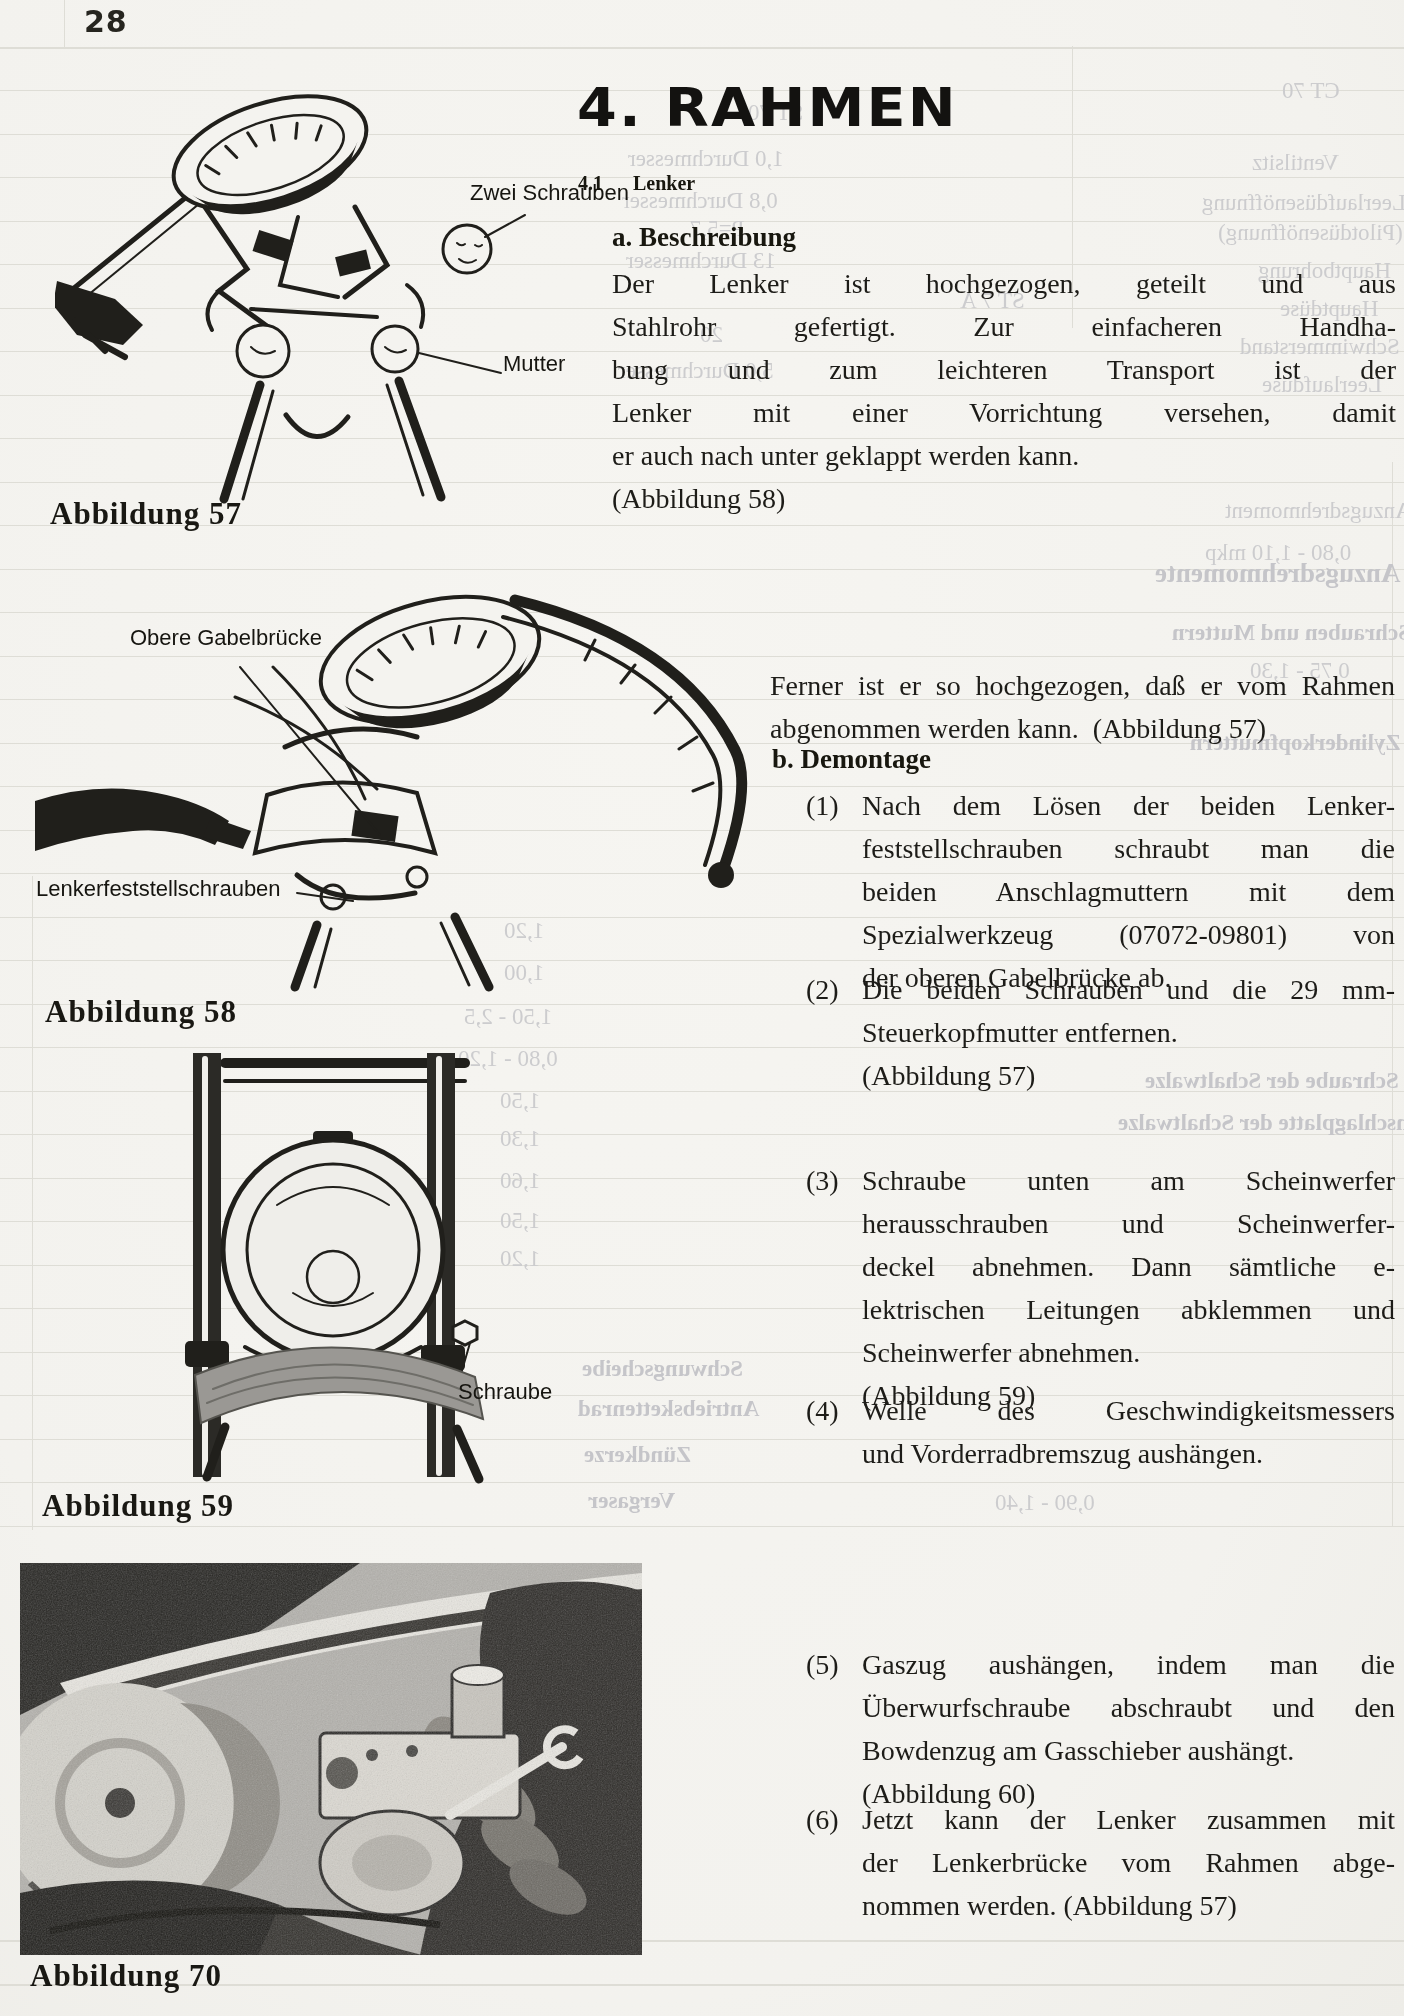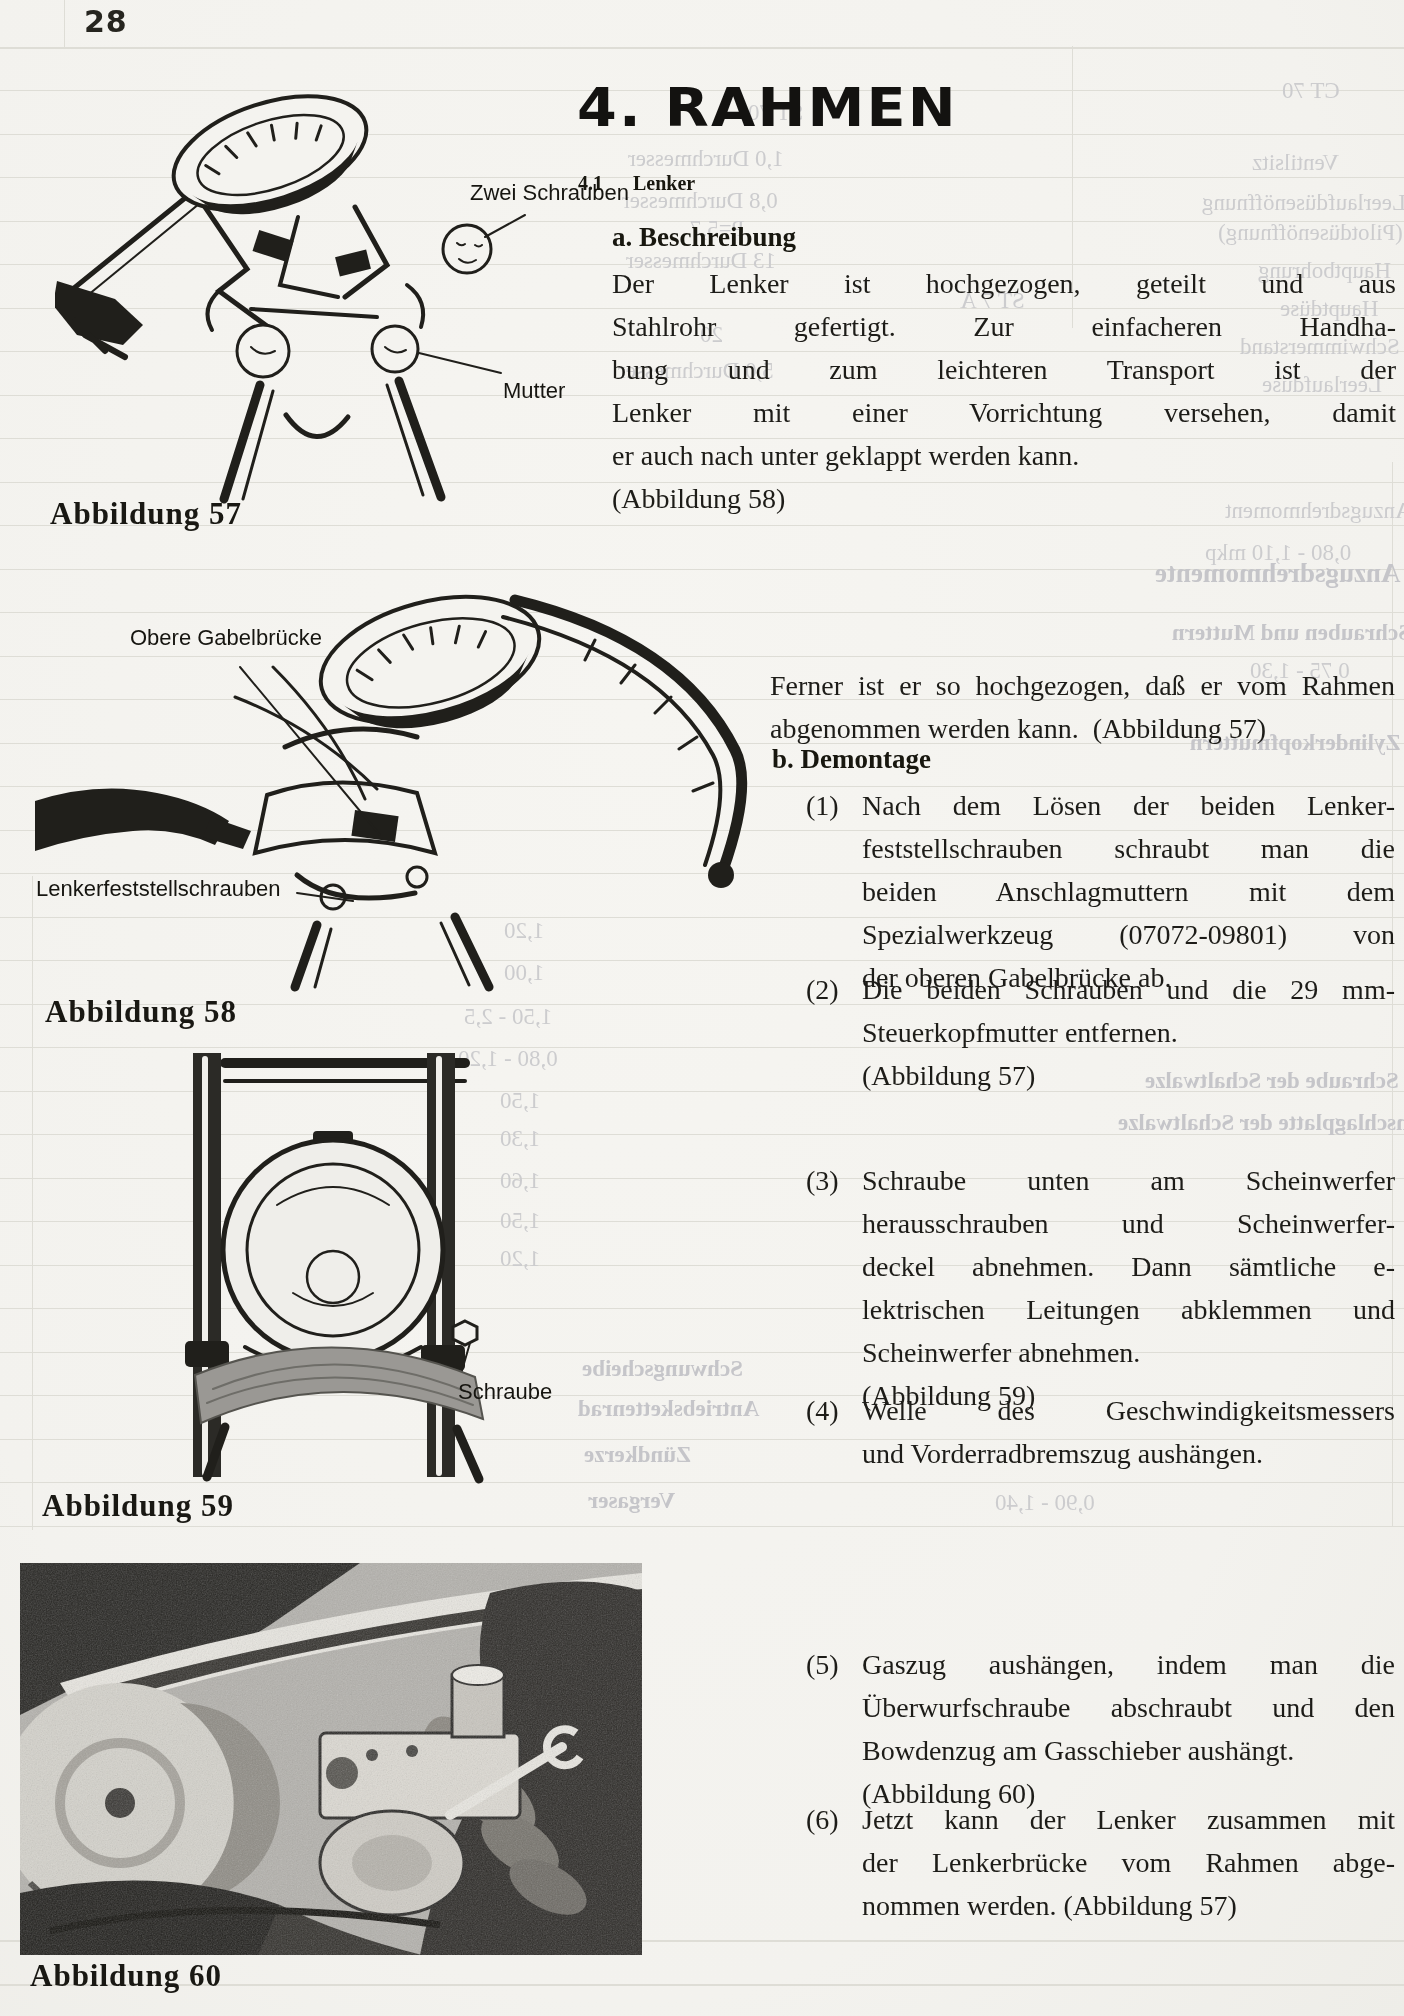--- a/index.html
+++ b/index.html
@@ -180,21 +180,21 @@
           <path d="M196 262 q11 11 24 4" stroke-width="2"></path>
           <circle cx="340" cy="264" r="23" fill="#f4f3ef" stroke-width="3"></circle>
           <path d="M330 262 q10 9 21 3" stroke-width="2"></path>
           <circle cx="412" cy="164" r="24" fill="#f4f3ef" stroke-width="3"></circle>
           <path d="M402 158 q4 4 8 1 M420 160 q4 3 7 0 M404 174 q8 7 17 1" stroke-width="2"></path>
           <path d="M470 130 L430 152" stroke-width="2"></path>
           <path d="M446 288 L364 268" stroke-width="2"></path>
         </g>
       </svg>
       <div class="flabel" style="left:415px;top:95px">Zwei Schrauben</div>
-      <div class="flabel" style="left:448px;top:293px">Mutter</div>
+      <div class="flabel" style="left:448px;top:266px">Mutter</div>
     </div>
     <div class="caption" style="left:50px;top:496px">Abbildung 57</div>
 
     <div class="fig" style="left:35px;top:545px;width:725px;height:448px">
       <svg width="725" height="448" viewBox="0 0 725 448">
         <g stroke="#201f1b" fill="none" stroke-linecap="round">
           <g transform="rotate(-15 395 115)">
             <ellipse cx="395" cy="115" rx="112" ry="58" fill="#f4f3ef" stroke-width="4"></ellipse>
             <ellipse cx="395" cy="118" rx="86" ry="40" stroke-width="2.5"></ellipse>
             <path d="M322 106 l12 13 M348 92 l8 15 M376 84 l5 16 M404 84 l-2 16 M432 90 l-8 15 M456 102 l-11 13" stroke-width="3"></path>
@@ -288,21 +288,21 @@
         <circle cx="352" cy="192" r="6" fill="#444340"></circle>
           <circle cx="392" cy="188" r="6" fill="#444340"></circle>
         <path d="M430 252 L542 184" stroke="#e9e7e1" stroke-width="10" stroke-linecap="round"></path>
         <path d="M556 170 a18 18 0 1 0 4 24" fill="none" stroke="#e9e7e1" stroke-width="8"></path>
         <path d="M0 330 Q140 300 260 342 L240 392 H0 Z" fill="#21201d"></path>
         <path d="M260 342 Q322 372 402 392 H238 Z" fill="#33312d"></path>
         <path d="M30 368 Q200 330 420 362" fill="none" stroke="#14130f" stroke-width="7"></path>
         <rect width="622" height="392" filter="url(#gr60)" opacity="0.3"></rect>
       </svg>
     </div>
-    <div class="caption" style="left:30px;top:1958px">Abbildung 60</div>
+    <div class="caption" style="left:30px;top:1958px">Abbildung 70</div>
 
     <div class="chapter">4. RAHMEN</div>
 
     <div class="s41">
       <span class="num">4.1</span><span>Lenker</span>
     </div>
 
     <div class="subhead" style="left:612px;top:222px">a.  Beschreibung</div>
 
     <div class="para" style="left:612px;top:262px;width:784px">

